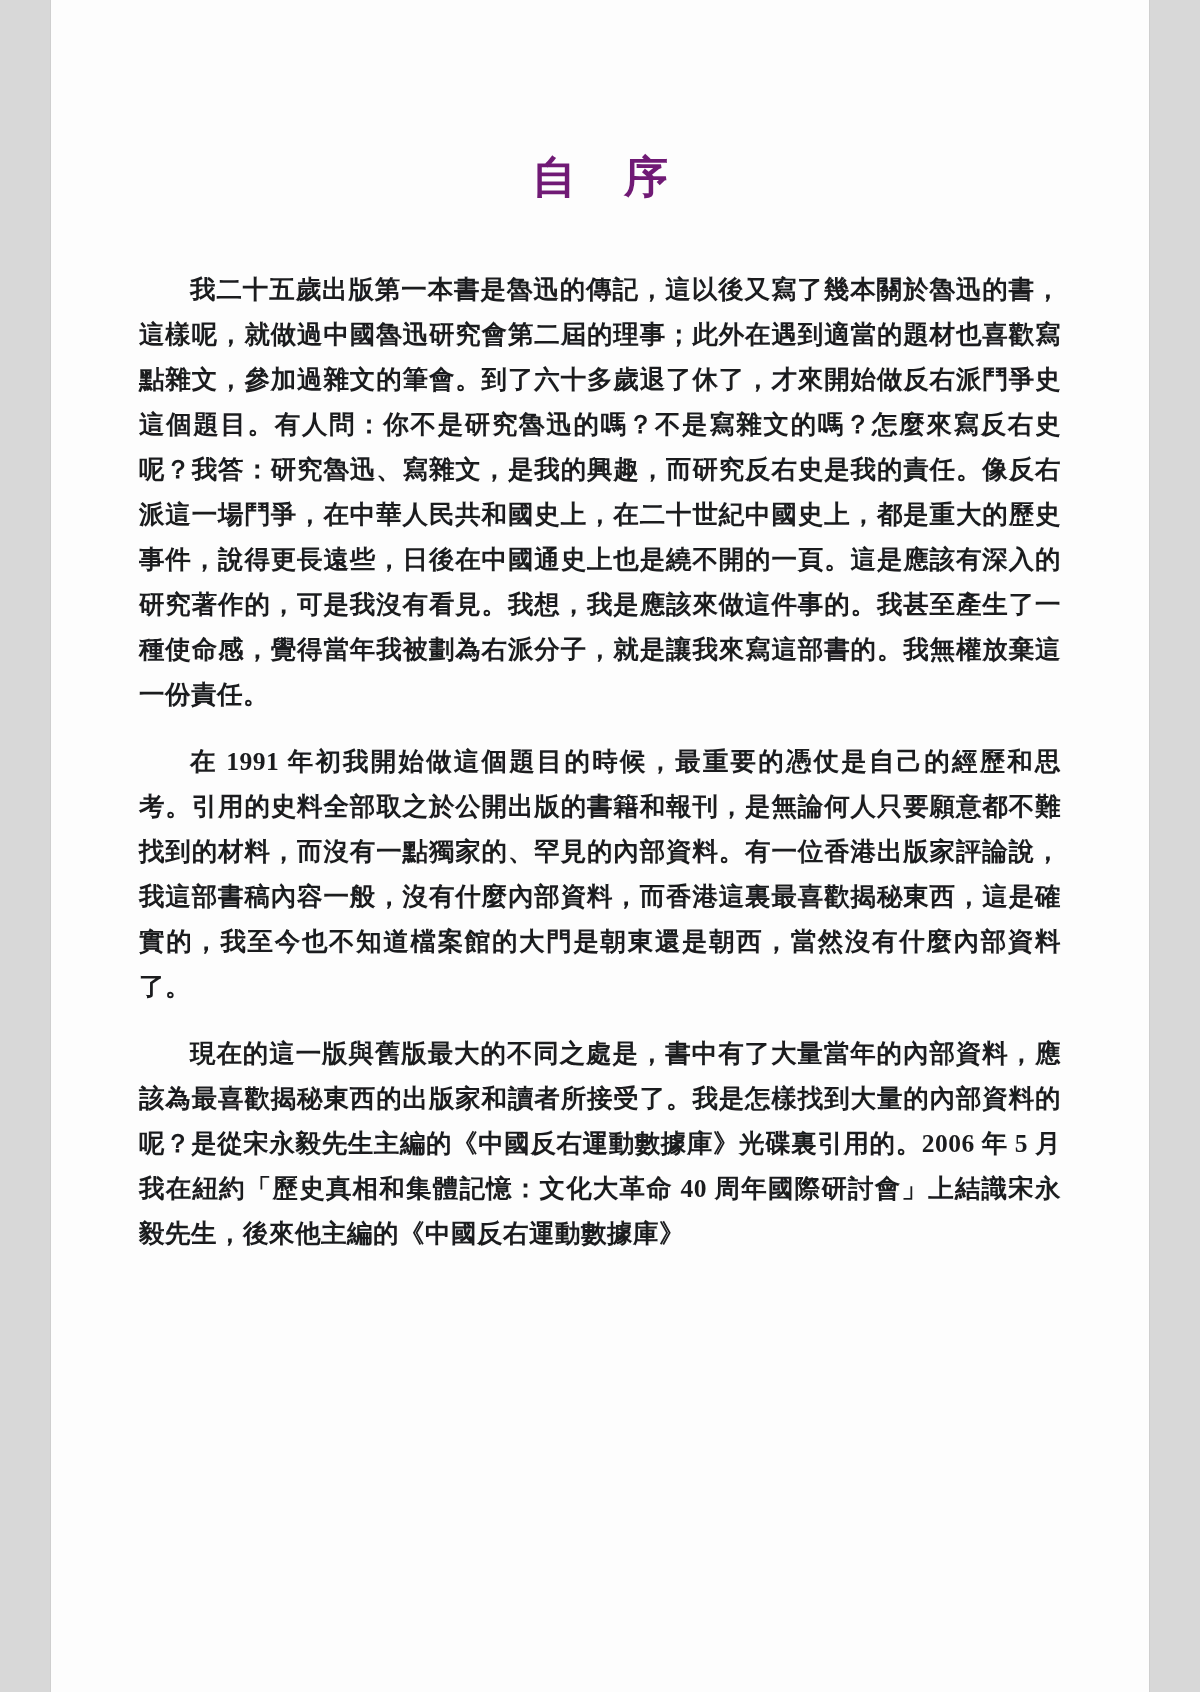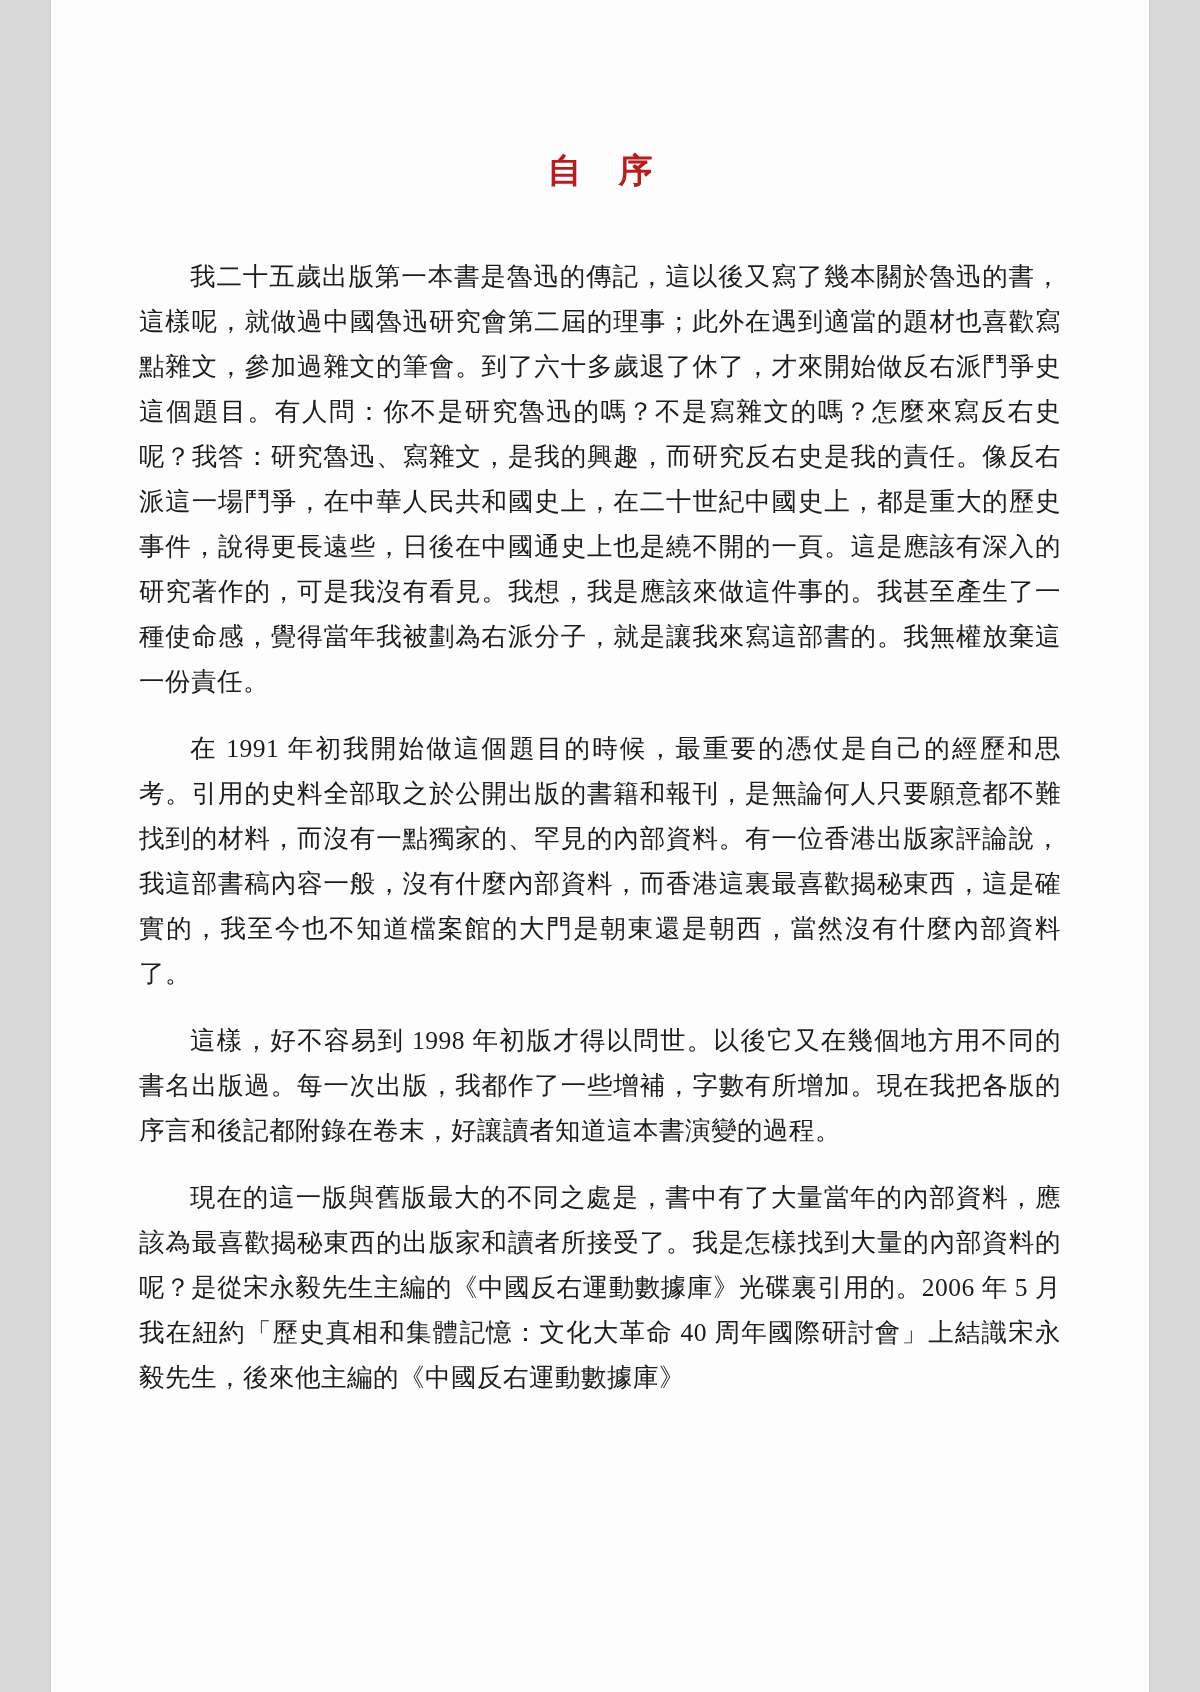--- a/index.html
+++ b/index.html
@@ -22,56 +22,56 @@
     background: #fdfdfd;
     box-shadow: 0 0 0 1px #cfcfcf;
     overflow: hidden;
   }
   .page-inner {
     padding: 0 88px;
     box-sizing: border-box;
   }
   .doc-title {
     text-align: center;
-    font-size: 34px;
+    font-size: 44px;
     font-weight: 700;
     letter-spacing: 0.42em;
     text-indent: 0.42em;
-    color: #b91c1c;
+    color: #701a75;
     margin-top: 148px;
     margin-bottom: 0;
     font-family: "Liberation Serif", "DejaVu Serif", serif;
   }
   .body-text {
     margin-top: 60px;
   }
   p.para {
     margin: 0 0 22px 0;
     font-size: 25.5px;
     line-height: 45px;
     color: #1b1c1e;
     text-align: justify;
     text-justify: inter-ideograph;
     text-indent: 2em;
     letter-spacing: 0.5px;
     word-break: break-all;
+    font-weight: bold;
   }
   p.para:last-child {
     margin-bottom: 0;
   }
 </style>
 </head>
 <body>
 
 <div class="page">
   <div class="page-inner">
 
     <h1 class="doc-title">自 序</h1>
 
     <div class="body-text">
       <p class="para">我二十五歲出版第一本書是魯迅的傳記，這以後又寫了幾本關於魯迅的書，這樣呢，就做過中國魯迅研究會第二屆的理事；此外在遇到適當的題材也喜歡寫點雜文，參加過雜文的筆會。到了六十多歲退了休了，才來開始做反右派鬥爭史這個題目。有人問：你不是研究魯迅的嗎？不是寫雜文的嗎？怎麼來寫反右史呢？我答：研究魯迅、寫雜文，是我的興趣，而研究反右史是我的責任。像反右派這一場鬥爭，在中華人民共和國史上，在二十世紀中國史上，都是重大的歷史事件，說得更長遠些，日後在中國通史上也是繞不開的一頁。這是應該有深入的研究著作的，可是我沒有看見。我想，我是應該來做這件事的。我甚至產生了一種使命感，覺得當年我被劃為右派分子，就是讓我來寫這部書的。我無權放棄這一份責任。</p>
       <p class="para">在 1991 年初我開始做這個題目的時候，最重要的憑仗是自己的經歷和思考。引用的史料全部取之於公開出版的書籍和報刊，是無論何人只要願意都不難找到的材料，而沒有一點獨家的、罕見的內部資料。有一位香港出版家評論說，我這部書稿內容一般，沒有什麼內部資料，而香港這裏最喜歡揭秘東西，這是確實的，我至今也不知道檔案館的大門是朝東還是朝西，當然沒有什麼內部資料了。</p>
-      <p class="para">這樣，好不容易到 1998 年初版才得以問世。以後它又在幾個地方用不同的書名出版過。每一次出版，我都作了一些增補，字數有所增加。現在我把各版的序言和後記都附錄在卷末，好讓讀者知道這本書演變的過程。</p>
       <p class="para">現在的這一版與舊版最大的不同之處是，書中有了大量當年的內部資料，應該為最喜歡揭秘東西的出版家和讀者所接受了。我是怎樣找到大量的內部資料的呢？是從宋永毅先生主編的《中國反右運動數據庫》光碟裏引用的。2006 年 5 月我在紐約「歷史真相和集體記憶：文化大革命 40 周年國際研討會」上結識宋永毅先生，後來他主編的《中國反右運動數據庫》</p>
     </div>
 
   </div>
 </div>
 
 </body></html>

